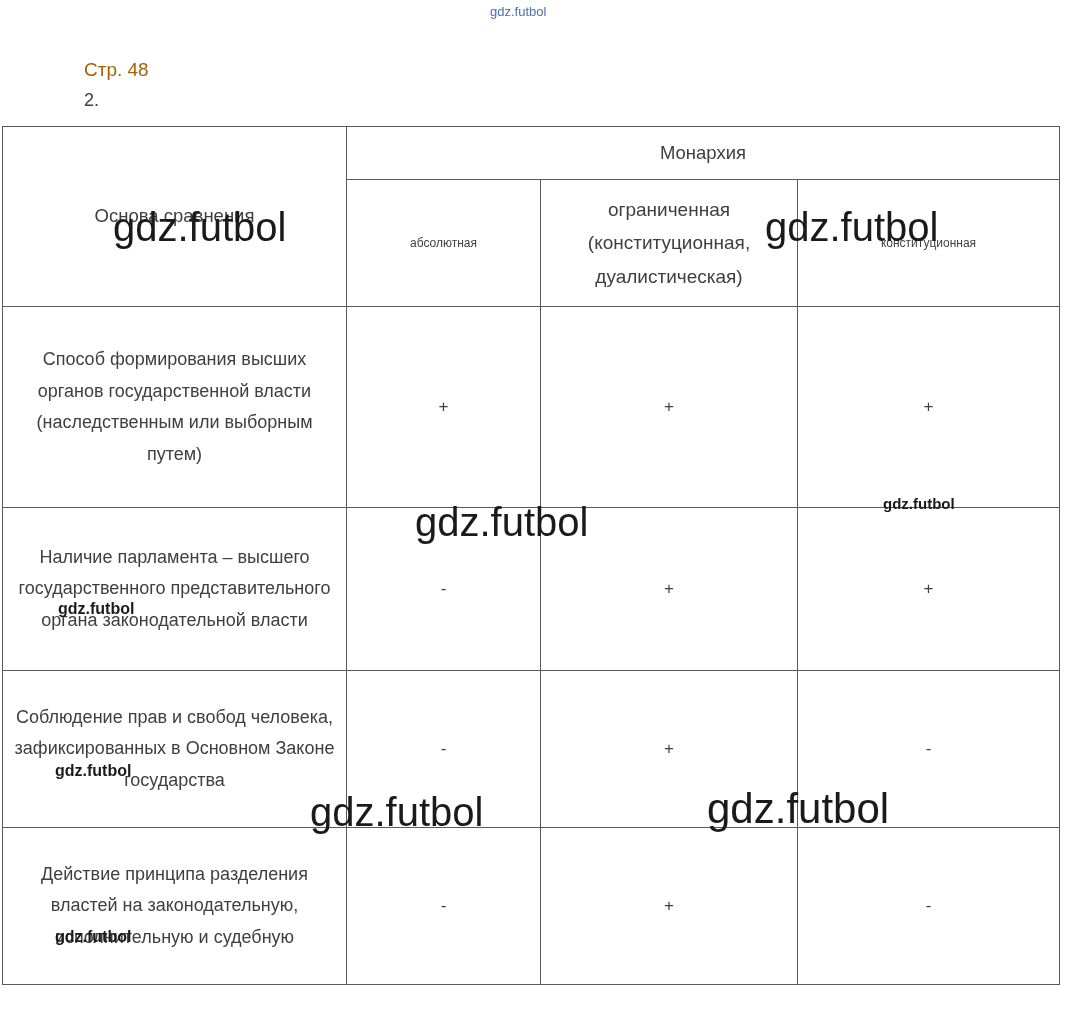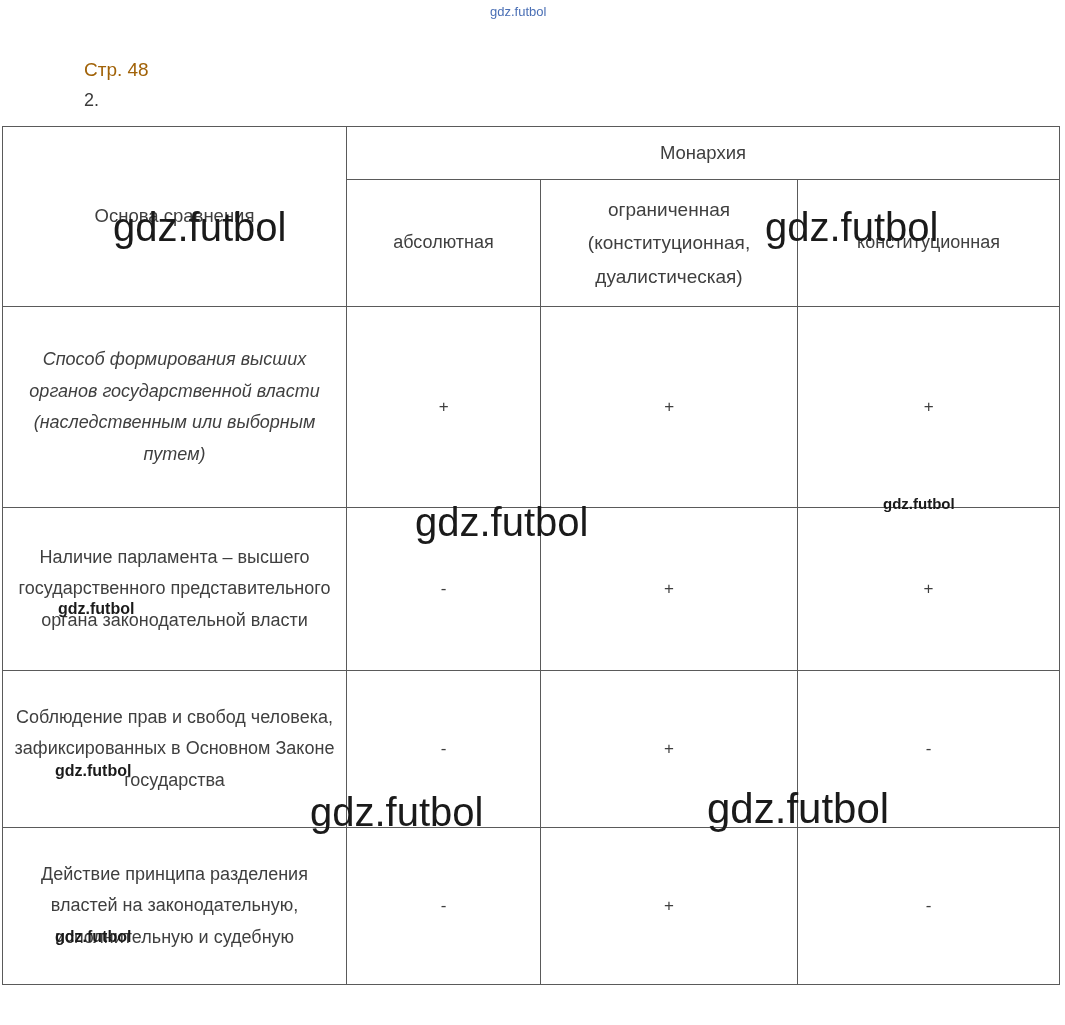--- a/index.html
+++ b/index.html
@@ -76,21 +76,21 @@
     font-size: 18.5px;
     height: 162px;
     vertical-align: top;
     padding-top: 12px;
   }
   .hdr-monarchy {
     font-size: 18.5px;
     height: 44px;
   }
   .hdr-sub {
-    font-size: 18px;
+    font-size: 12px;
     height: 118px;
     vertical-align: top;
     padding-top: 48px;
   }
   .hdr-sub-multi {
     font-size: 19px;
     height: 118px;
     vertical-align: top;
     padding-top: 48px;
     line-height: 1.85;
@@ -99,21 +99,21 @@
   .row-label {
     font-size: 18px;
     text-align: center;
     line-height: 2.1;
   }
   .mark {
     font-size: 17px;
     text-align: center;
   }
 
-  .r1 { height: 201px; font-style: italic; }
+  .r1 { height: 201px; }
   .r2 { height: 163px; }
   .r3 { height: 157px; }
   .r4 { height: 157px; }
 
   
   .wm {
     position: absolute;
     color: #1a1a1a;
     font-family: "Liberation Sans", sans-serif;
     pointer-events: none;

